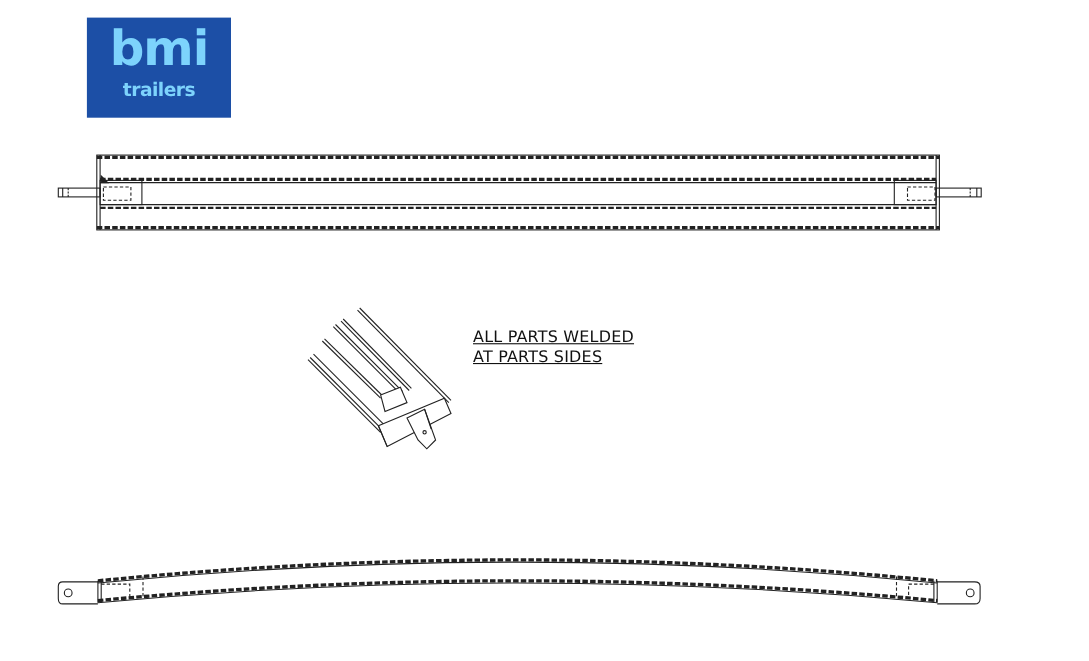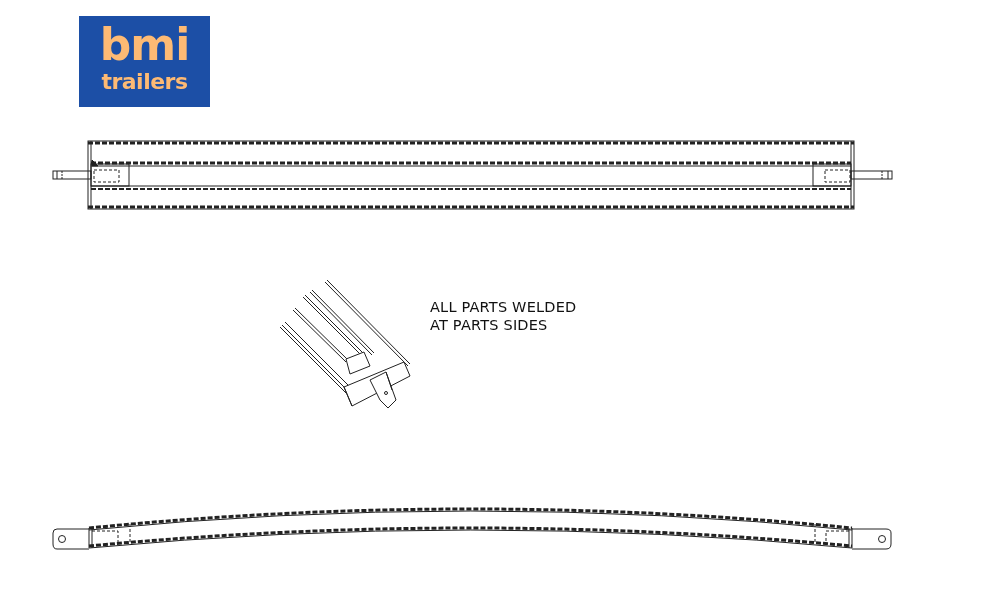--- a/index.html
+++ b/index.html
@@ -1,22 +1,22 @@
 <!DOCTYPE html>
 <html><head>
 <meta charset="utf-8">
 <style>
   html, body { margin:0; padding:0; background:#ffffff; }
   body { width:990px; height:601px; position:relative; overflow:hidden; font-family:"DejaVu Sans", sans-serif; }
-  .logo { position:absolute; left:79px; top:16px; width:131px; height:91px; background:#1c4fa6; color:#fdba74; text-align:center; }
+  .logo { position:absolute; left:79px; top:16px; width:131px; height:91px; background:#1c4fa6; color:#7dd3fc; text-align:center; }
   .logo .big { position:absolute; left:0; right:0; top:4px; font-family:"DejaVu Sans", sans-serif; font-weight:bold; font-size:44px; letter-spacing:-1px; line-height:50px; }
-  .logo .small { position:absolute; left:0; right:0; top:52px; font-family:"DejaVu Sans", sans-serif; font-weight:bold; font-size:22px; line-height:28px; letter-spacing:-0.5px; }
+  .logo .small { position:absolute; left:0; right:0; top:52px; font-family:"DejaVu Sans", sans-serif; font-weight:bold; font-size:17px; line-height:28px; letter-spacing:-0.5px; }
   svg.drawing { position:absolute; left:0; top:0; }
   .note { position:absolute; left:430px; top:298px; font-family:"DejaVu Sans", sans-serif; font-size:14.5px; line-height:18px; color:#111; letter-spacing:0.2px; }
-  .note div { white-space:nowrap; }
+  .note div { white-space:nowrap;text-decoration:underline; }
 </style>
 </head>
 <body>
 
 <div class="logo">
   <div class="big">bmi</div>
   <div class="small">trailers</div>
 </div>
 
 <svg class="drawing" width="990" height="601" viewBox="0 0 990 601">

